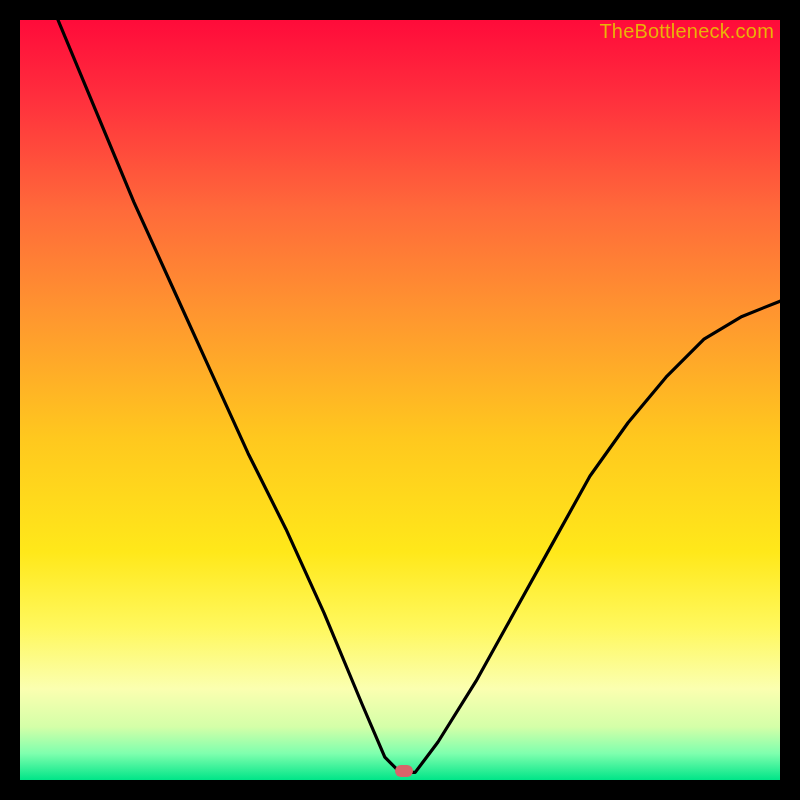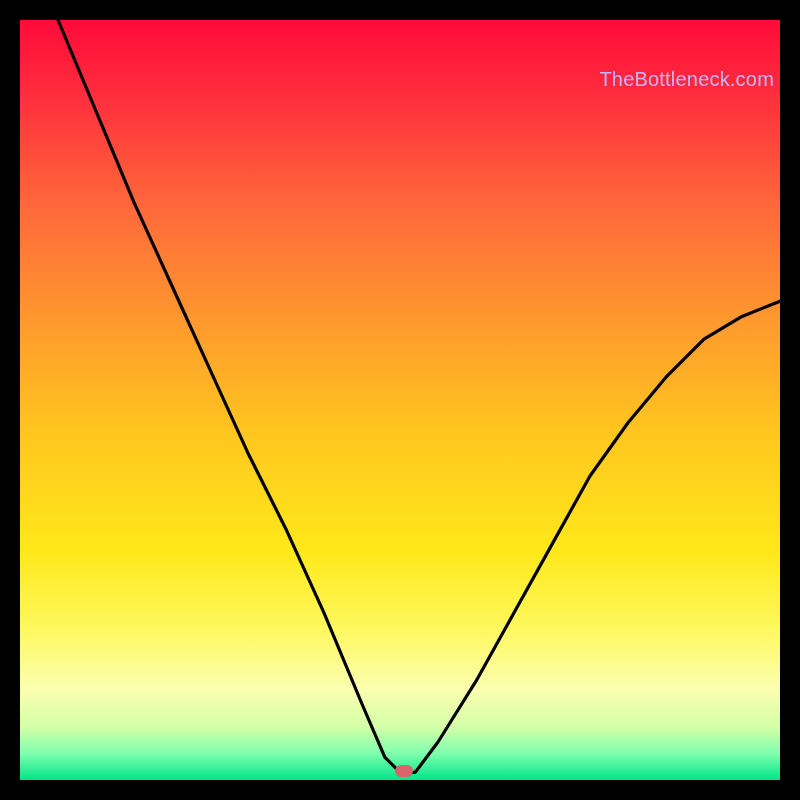--- a/index.html
+++ b/index.html
@@ -38,25 +38,24 @@
     width: 18px;
     height: 12px;
     border-radius: 6px;
     background: #d9636a;
     transform: translate(-50%, -50%);
   }
   .watermark {
     position: absolute;
     top: 0px;
     right: 6px;
-    color: #c4b5fd;
+    color: #eab308;
     font-size: 20px;
     font-weight: 500;
     letter-spacing: 0.2px;
-    margin-top: 48px;
   }
 </style>
 </head>
 <body>
 
 <div class="chart-frame">
 
   <svg class="gradient-rect" viewBox="0 0 760 760" preserveAspectRatio="none">
     <defs>
       <linearGradient id="bg-grad" x1="0" y1="0" x2="0" y2="1">

